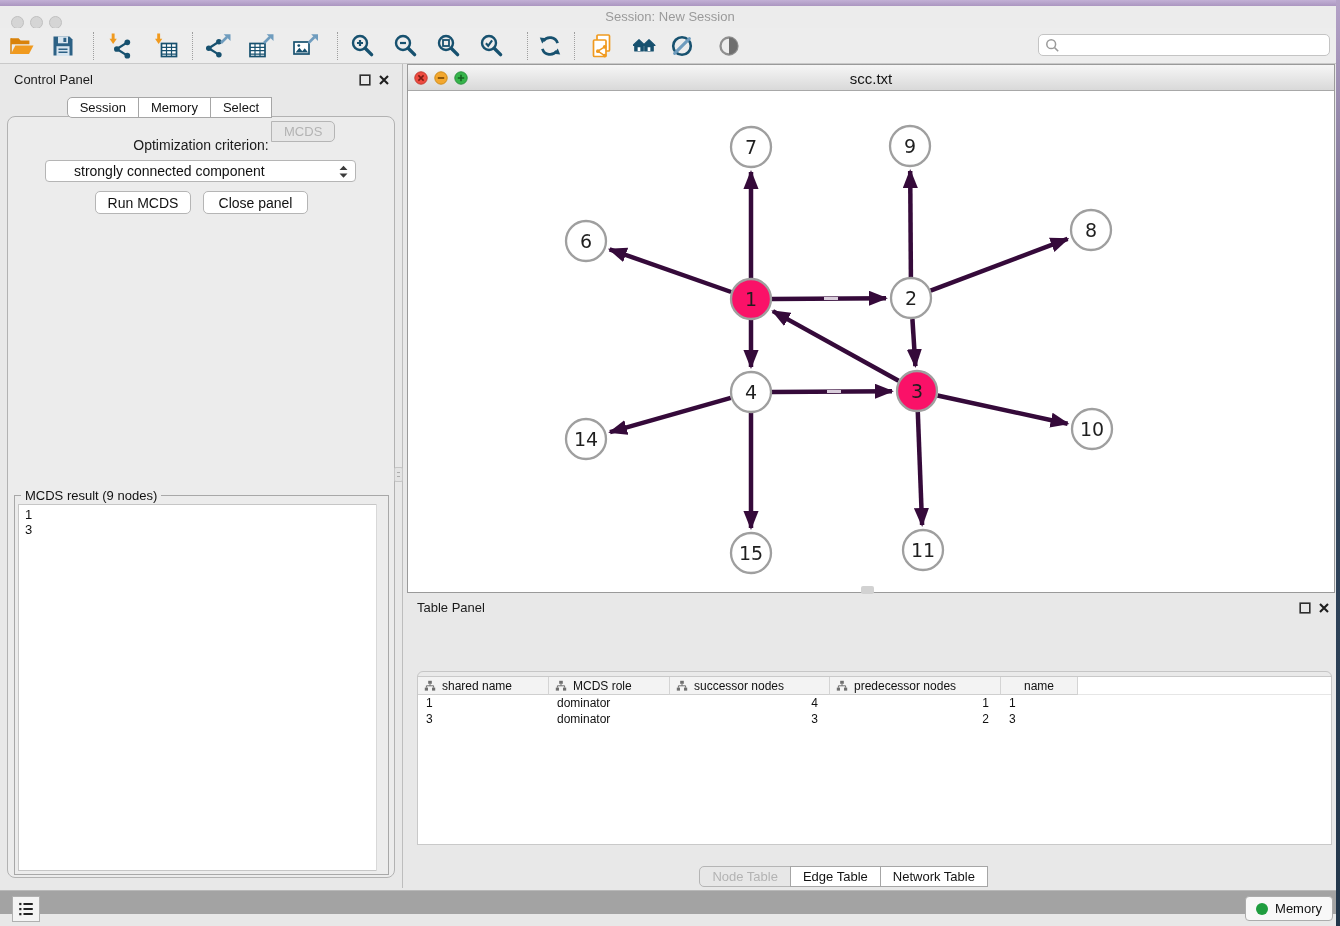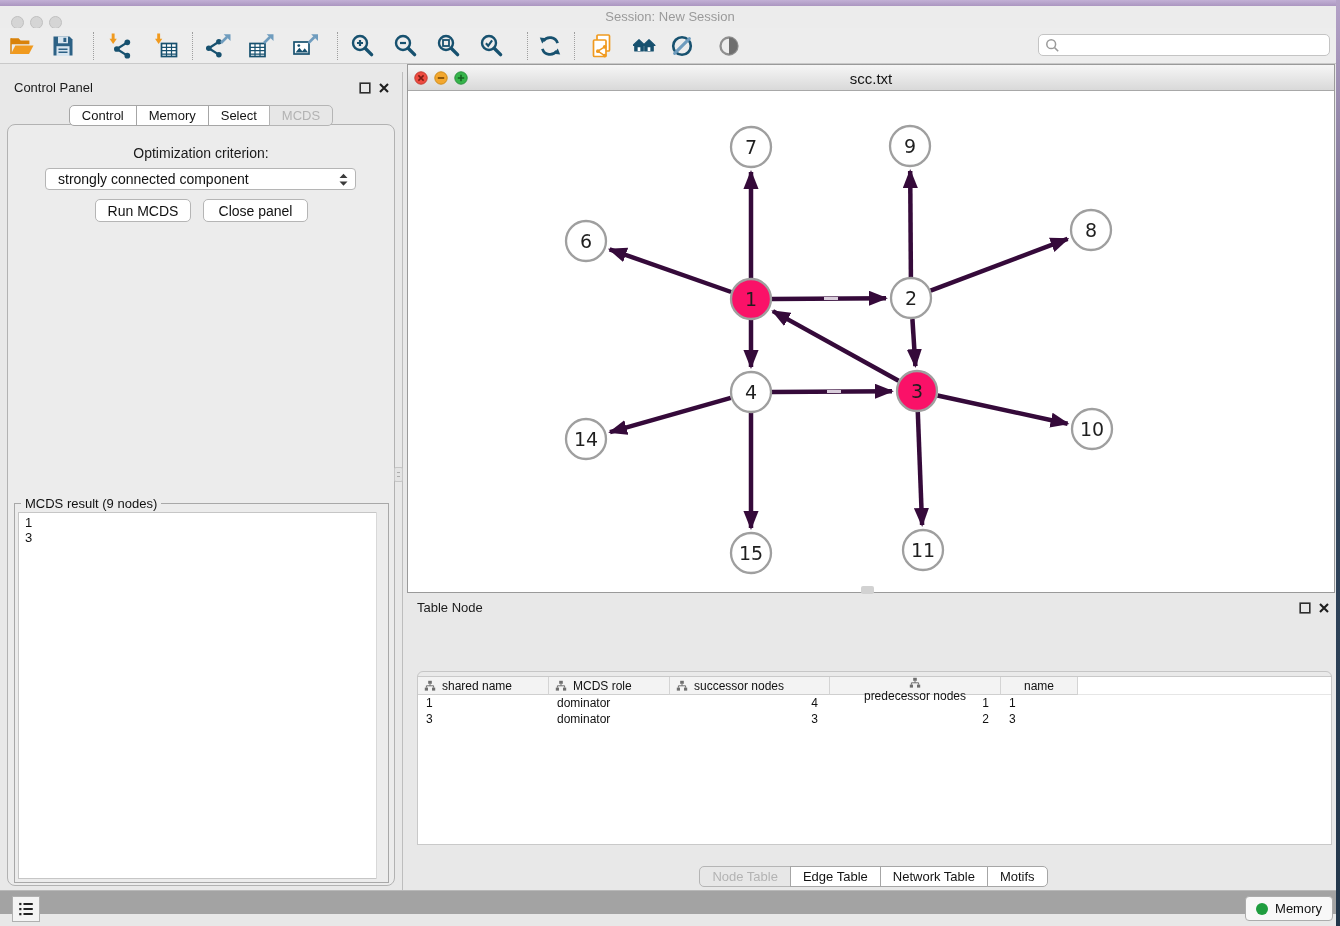--- a/index.html
+++ b/index.html
@@ -19,31 +19,31 @@
 
   
   .toolbar { position:absolute; left:0; top:28px; width:1340px; height:36px; background:#ededed; border-bottom:1px solid #c9c9c9; }
   .tb-btn { position:absolute; top:2px; width:32px; height:32px; display:flex; align-items:center; justify-content:center; }
   .tb-sep { position:absolute; top:4px; height:28px; width:0; border-left:1px dotted #9f9f9f; }
   .searchbox { position:absolute; left:1038px; top:6px; width:292px; height:22px; background:#fff; border:1px solid #c4c4c4; border-radius:5px; display:flex; align-items:center; }
   .searchbox svg { margin-left:6px; flex:0 0 auto; }
   .searchbox input { border:none; outline:none; background:transparent; font-size:13px; flex:1; margin:0 6px; font-family:"Liberation Sans",sans-serif; }
 
   
-  .control-panel { position:absolute; left:0; top:72px; width:403px; height:824px; background:#e8e8e8; border-right:1px solid #bdbdbd; }
+  .control-panel { position:absolute; left:0; top:64px; width:403px; height:824px; background:#e8e8e8; border-right:1px solid #bdbdbd; }
   .panel-title { position:absolute; left:14px; top:8px; font-size:13px; color:#1b1b1b; }
   .panel-btn { position:absolute; top:9px; width:14px; height:14px; display:flex; align-items:center; justify-content:center; }
   .cp-tabs { position:absolute; left:0; top:33px; width:100%; height:21px; display:flex; justify-content:center; z-index:2; }
   .tab { height:21px; line-height:19px; padding:0 12px; font-size:13px; color:#141414; background:#fff; border:1px solid #a6a6a6; margin-left:-1px; cursor:default; }
   .tab:first-child { border-radius:5px 0 0 5px; margin-left:0; }
-  .tab:last-child { border-radius:0 5px 5px 0; }
+  .tab:last-child { border-radius:0 5px 5px 0;margin-top:24px; }
   .tab.selected { background:#e7e7e7; color:#b3b3b3; border-color:#b5b5b5; }
   .cp-pane { position:absolute; left:7px; right:7px; top:52px; bottom:10px; background:#ececec; border:1px solid #b2b2b2; border-radius:8px; }
   .opt-label { position:absolute; left:0; right:0; top:20px; text-align:center; font-size:14px; color:#1a1a1a; }
-  .cp-select { position:absolute; left:37px; top:43px; width:311px; height:22px; background:#fff; border:1px solid #b5b5b5; border-radius:4px; display:flex; align-items:center; font-size:14px; color:#111; padding-left:12px; }
+  .cp-select { position:absolute; left:37px; top:43px; width:311px; height:22px; background:#fff; border:1px solid #b5b5b5; border-radius:4px; display:flex; align-items:center; font-size:14px; color:#111; padding-left:28px; }
   .cp-select .stepper { position:absolute; right:6px; top:4px; }
   .cp-btn { position:absolute; top:74px; height:23px; background:#fff; border:1px solid #b5b5b5; border-radius:5px; font-size:14px; color:#111; display:flex; align-items:center; justify-content:center; }
   .result-group { position:absolute; left:6px; right:5px; top:378px; bottom:2px; border:1px solid #a8a8a8; }
   .result-label { position:absolute; top:-8px; left:6px; background:#ececec; padding:0 4px; font-size:13px; color:#111; }
   .result-box { position:absolute; left:3px; right:3px; top:8px; bottom:3px; background:#fff; border:1px solid #c6c6c6; font-size:13px; color:#111; }
   .result-box .line { height:17px; padding-left:6px; }
   .result-scroll { position:absolute; right:0; top:0; bottom:0; width:9px; background:#ececec; border-left:1px solid #d8d8d8; }
 
   
   .net-window { position:absolute; left:407px; top:64px; width:928px; height:529px; border:1px solid #9a9a9a; background:#fff; }
@@ -261,21 +261,21 @@
       <svg width="12" height="12" viewBox="0 0 12 12">
           <rect x="1.2" y="1.2" width="9.6" height="9.6" fill="none" stroke="#2e2e2e" stroke-width="1.6"></rect>
         </svg>
     </div>
     <div class="panel-btn" style="left:377px">
       <svg width="12" height="12" viewBox="0 0 12 12">
           <path d="M2 2 L10 10 M10 2 L2 10" stroke="#1e1e1e" stroke-width="2.1"></path>
         </svg>
     </div>
     <div class="cp-tabs" id="cp-tabs">
-        <div class="tab">Control</div>
+        <div class="tab">Session</div>
         <div class="tab">Memory</div>
         <div class="tab">Select</div>
         <div class="tab selected">MCDS</div>
       </div>
     <div class="cp-pane">
       <div class="opt-label">Optimization criterion:</div>
       <div class="cp-select">
         <span>strongly connected component</span>
         <span class="stepper">
           <svg width="11" height="14" viewBox="0 0 11 14">
@@ -388,21 +388,21 @@
           <g>
             <circle cx="343" cy="462" r="20" fill="#ffffff" stroke="#9f9f9f" stroke-width="2.3"></circle>
             <text x="343" y="462" dy="0.35em" text-anchor="middle" font-family="DejaVu Sans, sans-serif" font-size="19" fill="#1f1f1f">15</text>
           </g>
         </svg></div>
   </div>
 
   <div class="h-grip"></div>
 
   <div class="table-panel">
-    <div class="panel-title" style="left:10px;top:4px">Table Node</div>
+    <div class="panel-title" style="left:10px;top:4px">Table Panel</div>
     <div class="panel-btn" style="left:891px;top:5px">
       <svg width="12" height="12" viewBox="0 0 12 12">
           <rect x="1.2" y="1.2" width="9.6" height="9.6" fill="none" stroke="#2e2e2e" stroke-width="1.6"></rect>
         </svg>
     </div>
     <div class="panel-btn" style="left:910px;top:5px">
       <svg width="12" height="12" viewBox="0 0 12 12">
           <path d="M2 2 L10 10 M10 2 L2 10" stroke="#1e1e1e" stroke-width="2.1"></path>
         </svg>
     </div>
@@ -504,21 +504,21 @@
             <svg width="12" height="12" viewBox="0 0 12 12">
               <g fill="#6e6e6e">
                 <rect x="4.2" y="0.8" width="3.6" height="3"></rect>
                 <rect x="0.8" y="7.6" width="3.2" height="3"></rect>
                 <rect x="8" y="7.6" width="3.2" height="3"></rect>
               </g>
               <path d="M6 3.8 V5.8 M2.4 7.6 V5.8 H9.6 V7.6" stroke="#6e6e6e" stroke-width="1" fill="none"></path>
             </svg>
             <span>successor nodes</span>
           </div>
-          <div class="th" style="width: 171px; flex-direction: column;">
+          <div class="th" style="width: 171px;">
             <svg width="12" height="12" viewBox="0 0 12 12">
               <g fill="#6e6e6e">
                 <rect x="4.2" y="0.8" width="3.6" height="3"></rect>
                 <rect x="0.8" y="7.6" width="3.2" height="3"></rect>
                 <rect x="8" y="7.6" width="3.2" height="3"></rect>
               </g>
               <path d="M6 3.8 V5.8 M2.4 7.6 V5.8 H9.6 V7.6" stroke="#6e6e6e" stroke-width="1" fill="none"></path>
             </svg>
             <span>predecessor nodes</span>
           </div>

